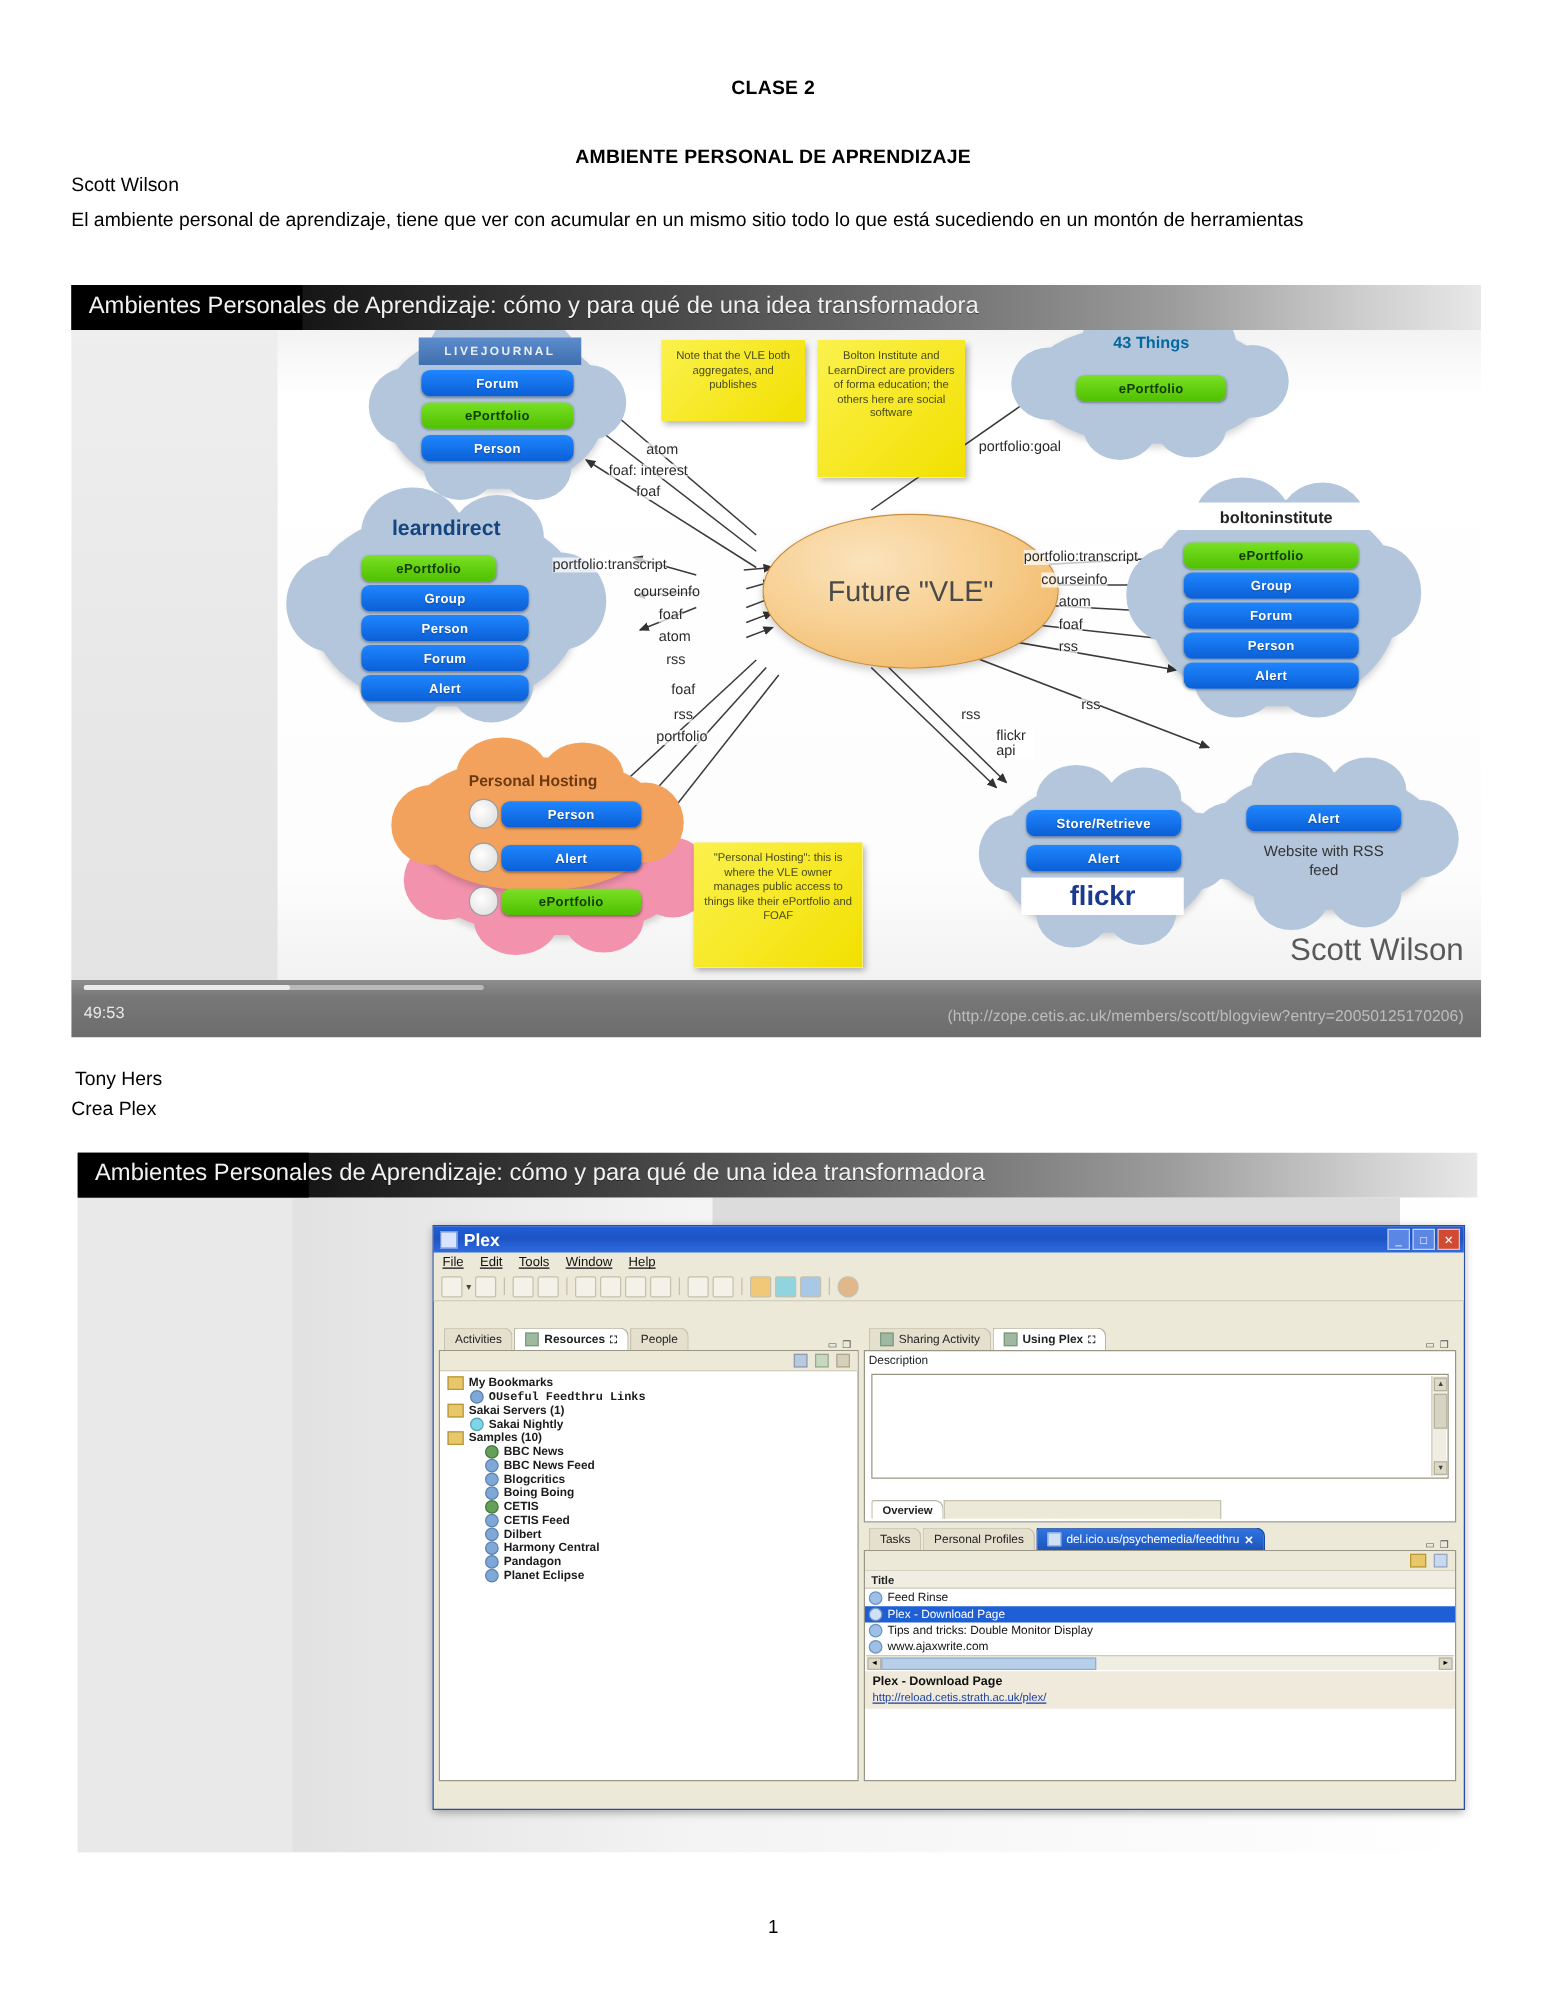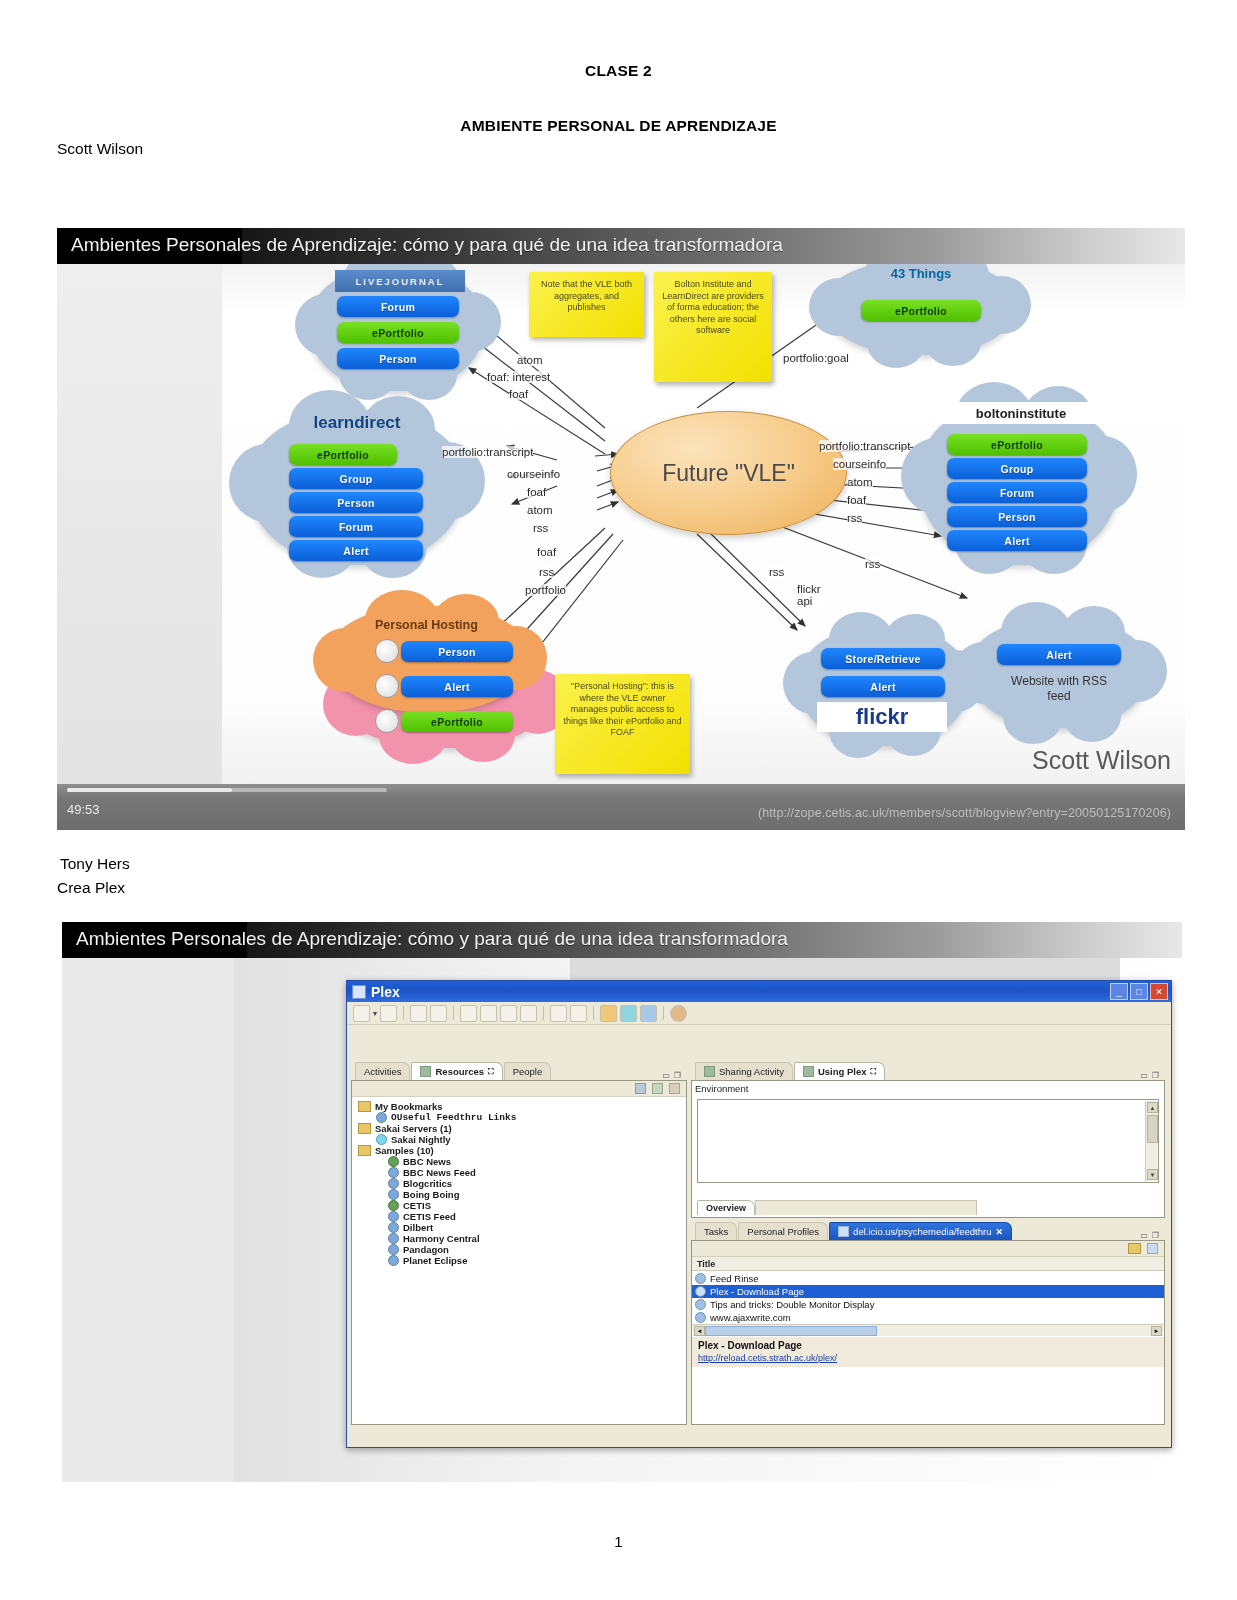--- a/index.html
+++ b/index.html
@@ -146,20 +146,21 @@
   .scroll-h .thumb{position:absolute;left:12px;top:1px;width:170px;height:8px;background:#b9cfe8;border:1px solid #8fb0d4;}
 </style>
 </head>
 <body>
 
 <div class="page">
 
   <div class="doc-title">CLASE 2</div>
   <div class="doc-subtitle">AMBIENTE PERSONAL DE APRENDIZAJE</div>
   <div class="author-1">Scott Wilson</div>
+  <div class="para-1">El ambiente personal de aprendizaje, tiene que ver con acumular en un mismo sitio todo lo que está sucediendo en un montón de herramientas</div>
 
   <div class="slide" id="slide1">
     <div class="canvas"></div>
     <div class="leftgutter"></div>
 
     <svg class="edges">
       <defs>
         <marker id="ah" markerWidth="7" markerHeight="7" refX="6" refY="3" orient="auto">
           <path d="M0,0 L7,3 L0,6 z" fill="#333"></path>
         </marker>
@@ -364,20 +365,27 @@
       <div class="titlebar">
         <span class="ico"></span>
         <span class="ttl">Plex</span>
         <span class="wbtns">
           <span class="wbtn">_</span>
           <span class="wbtn">□</span>
           <span class="wbtn close">✕</span>
         </span>
       </div>
 
+      <div class="menubar">
+        <span>File</span>
+        <span>Edit</span>
+        <span>Tools</span>
+        <span>Window</span>
+        <span>Help</span>
+      </div>
 
       <div class="toolbar">
         <span class="tbtn"></span>
         <span style="font-size:8px;color:#444;">▾</span>
         <span class="tbtn"></span>
         <span class="tsep"></span>
         <span class="tbtn"></span>
         <span class="tbtn"></span>
         <span class="tsep"></span>
         <span class="tbtn"></span>
@@ -494,21 +502,21 @@
             <span class="tabico"></span>
             <span>Using Plex</span>
             <span style="font-size:8px;">⛶</span>
           </div>
           <div style="margin-left:auto;display:flex;gap:4px;padding-right:4px;align-items:center;">
             <span style="font-size:8px;color:#555;">▭</span>
             <span style="font-size:8px;color:#555;">❐</span>
           </div>
         </div>
         <div class="panel" style="position:absolute;left:0;top:19px;width:472px;height:136px;background:#fff;">
-          <div class="hdrline">Environment</div>
+          <div class="hdrline">Description</div>
           <div style="position:absolute;left:5px;top:18px;right:5px;height:82px;border:1px solid #9a9686;background:#fff;">
             <div class="scroll-v">
               <div class="scroll-arrow" style="top:1px;">▲</div>
               <div class="thumb"></div>
               <div class="scroll-arrow" style="bottom:1px;">▼</div>
             </div>
           </div>
           <div style="position:absolute;left:5px;bottom:2px;display:flex;">
             <div class="tab active" style="height:14px;font-size:9px;">
               <span>Overview</span>

